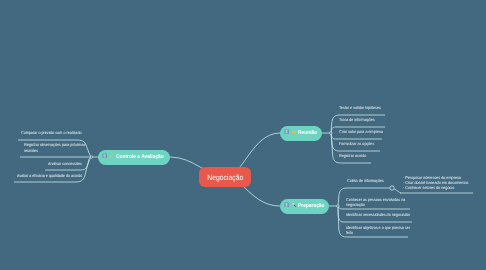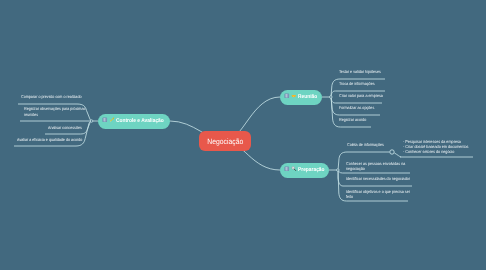--- a/index.html
+++ b/index.html
@@ -1,19 +1,19 @@
 <!DOCTYPE html>
 <html><head>
 <meta charset="utf-8">
 <style>
   html,body{margin:0;padding:0;}
   body{width:486px;height:270px;overflow:hidden;background:#42697f;
        font-family:"Liberation Sans",sans-serif;-webkit-font-smoothing:antialiased;
        text-rendering:geometricPrecision;}
-  #stage{position:relative;width:486px;height:226px;will-change:opacity;}
+  #stage{position:relative;width:486px;height:226px;will-change:opacity;margin-top:36px;}
   svg.links{position:absolute;left:0;top:0;width:486px;height:270px;}
   .node{position:absolute;display:flex;align-items:center;box-sizing:border-box;white-space:nowrap;}
   .root{background:#e8584b;color:#fff;border-radius:6px;font-size:7.7px;justify-content:center;}
   .root span{display:inline-block;transform:scaleX(0.885);transform-origin:center;}
   .lvl1{background:#6ed4c2;color:#fff;border-radius:8px;font-size:5.5px;font-weight:bold;padding:0 4px;overflow:hidden;}
   .lvl1 > span:last-child{display:inline-block;transform:scaleX(0.885);transform-origin:left center;margin-right:-0.115em;}
   .lvl1 .ic{font-size:5.5px;margin-right:1.5px;line-height:1;}
   .leaf{position:absolute;color:#f2f7f9;font-size:4.2px;line-height:5.6px;white-space:nowrap;}
   .leaf > div{transform:scaleX(0.881);transform-origin:left center;}
   .sub{position:absolute;color:#f2f7f9;font-size:4.25px;line-height:4.95px;white-space:nowrap;}

